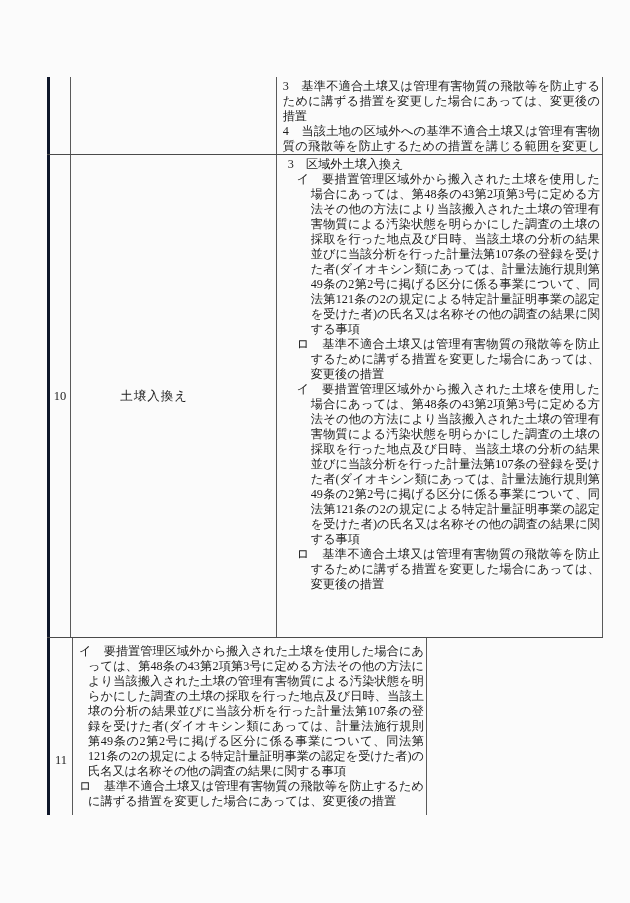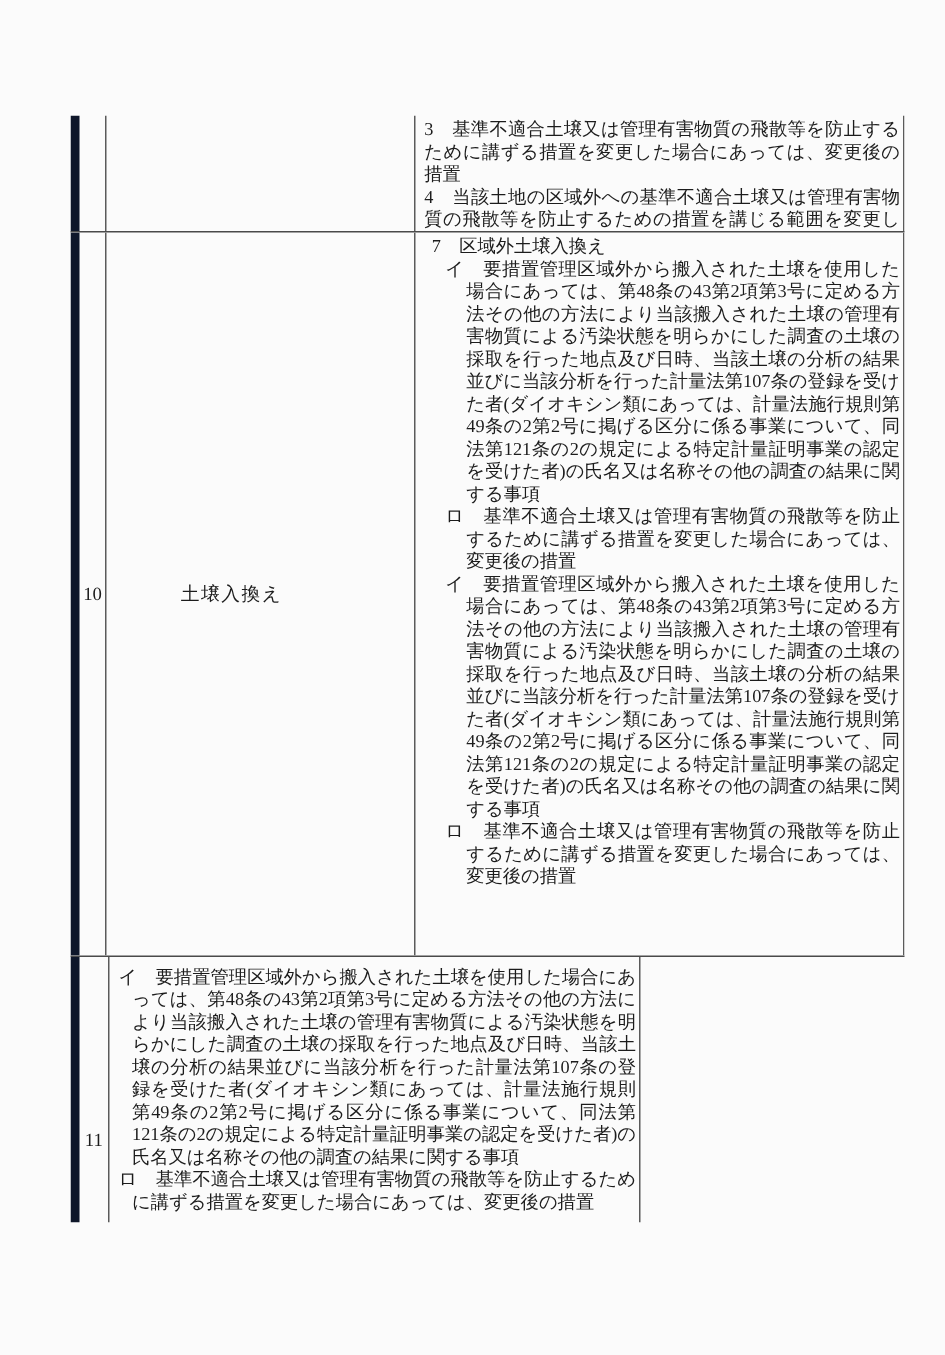--- a/index.html
+++ b/index.html
@@ -17,21 +17,21 @@
     width:556px;
   }
   .row{display:flex;box-sizing:border-box;overflow:hidden;}
   .row + .row{border-top:1px solid #4a4a4a;}
   .row:nth-child(1){height:77px;}
   .row:nth-child(2){height:483px;}
   .row:nth-child(3){height:178px;}
   .cell{box-sizing:border-box;overflow:hidden;}
   .c1{
     width:26px;
-    border-left:6px solid #0f172a;
+    border-left:3px solid #0f172a;
     border-right:1px solid #5a5a5a;
     display:flex;justify-content:center;align-items:center;
     font-size:12.5px;
   }
   .c2{
     width:176px;
     border-right:1px solid #5a5a5a;
     display:flex;align-items:center;
     padding-left:6px;
     font-size:12.5px;
@@ -67,21 +67,21 @@
       <div class="cell c2"></div>
       <div class="cell c3">
         <div class="item num-flush">3　基準不適合土壌又は管理有害物質の飛散等を防止するために講ずる措置を変更した場合にあっては、変更後の措置</div>
         <div class="item num-flush">4　当該土地の区域外への基準不適合土壌又は管理有害物質の飛散等を防止するための措置を講じる範囲を変更した場合にあっては、変更後の範囲</div>
       </div>
     </div>
     <div class="row">
       <div class="cell c1">10</div>
       <div class="cell c2">土壌入換え</div>
       <div class="cell c3">
-        <div class="item num">7　区域外土壌入換え</div>
+        <div class="item num">3　区域外土壌入換え</div>
         <div class="item kana-deep">イ　要措置管理区域外から搬入された土壌を使用した場合にあっては、第48条の43第2項第3号に定める方法その他の方法により当該搬入された土壌の管理有害物質による汚染状態を明らかにした調査の土壌の採取を行った地点及び日時、当該土壌の分析の結果並びに当該分析を行った計量法第107条の登録を受けた者(ダイオキシン類にあっては、計量法施行規則第49条の2第2号に掲げる区分に係る事業について、同法第121条の2の規定による特定計量証明事業の認定を受けた者)の氏名又は名称その他の調査の結果に関する事項</div>
         <div class="item kana-deep">ロ　基準不適合土壌又は管理有害物質の飛散等を防止するために講ずる措置を変更した場合にあっては、変更後の措置</div>
         <div class="item kana-deep">イ　要措置管理区域外から搬入された土壌を使用した場合にあっては、第48条の43第2項第3号に定める方法その他の方法により当該搬入された土壌の管理有害物質による汚染状態を明らかにした調査の土壌の採取を行った地点及び日時、当該土壌の分析の結果並びに当該分析を行った計量法第107条の登録を受けた者(ダイオキシン類にあっては、計量法施行規則第49条の2第2号に掲げる区分に係る事業について、同法第121条の2の規定による特定計量証明事業の認定を受けた者)の氏名又は名称その他の調査の結果に関する事項</div>
         <div class="item kana-deep">ロ　基準不適合土壌又は管理有害物質の飛散等を防止するために講ずる措置を変更した場合にあっては、変更後の措置</div>
       </div>
     </div>
     <div class="row">
       <div class="cell c1">11</div>
       <div class="cell c3">
         <div class="item kana">イ　要措置管理区域外から搬入された土壌を使用した場合にあっては、第48条の43第2項第3号に定める方法その他の方法により当該搬入された土壌の管理有害物質による汚染状態を明らかにした調査の土壌の採取を行った地点及び日時、当該土壌の分析の結果並びに当該分析を行った計量法第107条の登録を受けた者(ダイオキシン類にあっては、計量法施行規則第49条の2第2号に掲げる区分に係る事業について、同法第121条の2の規定による特定計量証明事業の認定を受けた者)の氏名又は名称その他の調査の結果に関する事項</div>

